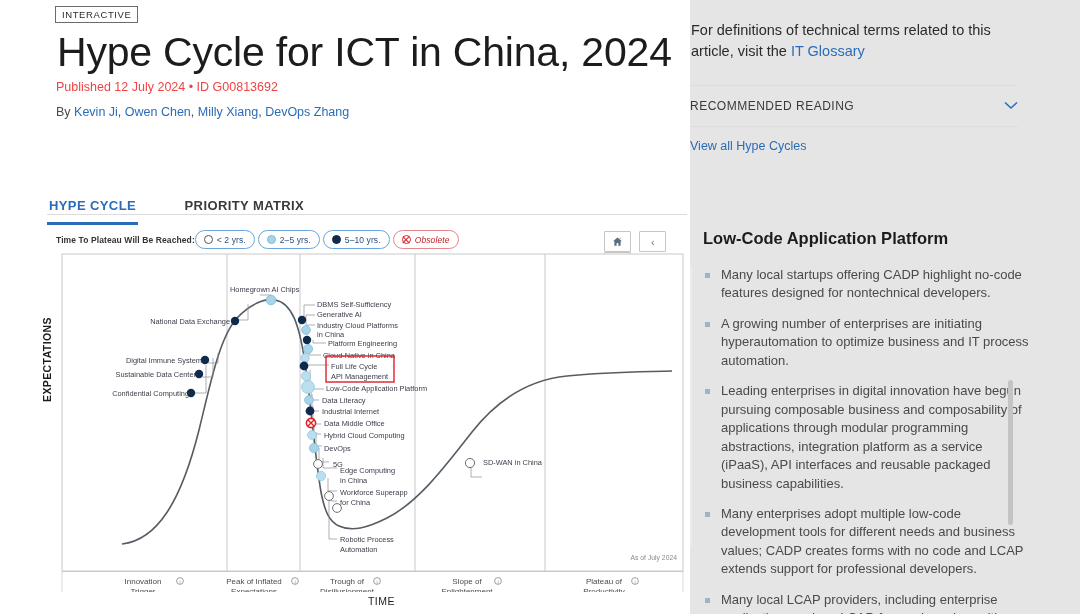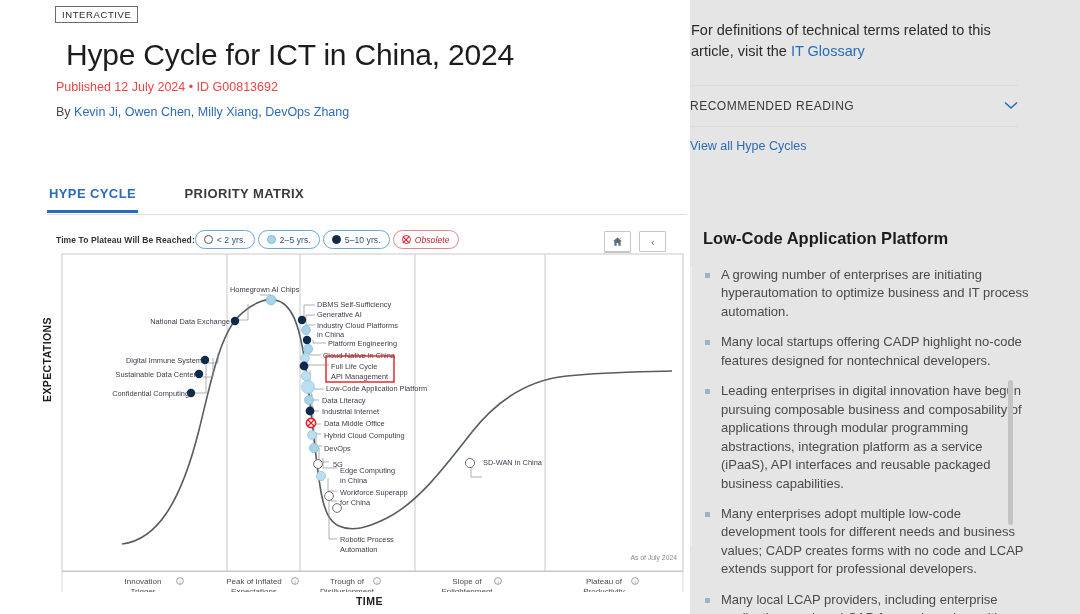--- a/index.html
+++ b/index.html
@@ -20,22 +20,22 @@
   .badge {
     position: absolute; left: 55px; top: 6px;
     border: 1px solid #6b6b6b;
     font-size: 9.5px; letter-spacing: .6px;
     padding: 3px 6px 2px 6px;
     color: #2b2b2b; background: #fff;
     line-height: 1;
   }
   .page-title {
     position: absolute; left: 54px; top: 26px;
-    font-size: 30px; font-weight: 400; letter-spacing: -.2px;
-    color: #1c1c1c; margin: 12px; white-space: nowrap;
+    font-size: 41px; font-weight: 400; letter-spacing: -.2px;
+    color: #1c1c1c; margin: 3px; white-space: nowrap;
   }
   .pubinfo {
     position: absolute; left: 56px; top: 80px;
     font-size: 12.5px; color: #ef4444;
   }
   .byline {
     position: absolute; left: 56px; top: 105px;
     font-size: 12.5px; color: #4a4a4a;
   }
   .byline a { color: #2b6cb8; text-decoration: none; }
@@ -43,21 +43,21 @@
   
   .tabs {
     position: absolute; left: 47px; top: 182px; width: 640px;
     border-bottom: 1px solid #dcdcdc; height: 33px;
   }
   .tab {
     display: inline-block; font-size: 13px; font-weight: bold;
     letter-spacing: .4px; color: #3a3a3a; padding: 4px 2px 9px 2px;
     margin-right: 40px; cursor: pointer;
   }
-  .tab.active { color: #2b6cb8; border-bottom: 3px solid #2b6cb8; }
+  .tab.active { color: #2b6cb8; border-bottom: 3px solid #2b6cb8; margin-top: 12px; }
 
   
   .legend-row { position: absolute; left: 56px; top: 230px; height: 22px; }
   .legend-label {
     display: inline-block; font-size: 8.5px; font-weight: bold;
     color: #333; vertical-align: middle; 
     letter-spacing: .1px;
   }
   .chip {
     display: inline-flex; align-items: center; gap: 4px;
@@ -90,22 +90,22 @@
 
   
   #chart-wrap { position: absolute; left: 47px; top: 252px; width: 645px; height: 360px; }
   .y-axis-label {
     position: absolute; left: -6px; top: 150px;
     transform: rotate(-90deg); transform-origin: left top;
     font-size: 10.5px; font-weight: bold; letter-spacing: .4px; color: #1c1c1c;
     white-space: nowrap;
   }
   .x-axis-label {
-    position: absolute; left: 0; top: 343px; width: 645px; text-align: center;
-    font-size: 10.5px; font-weight: bold; letter-spacing: .5px; color: #1c1c1c;
+    position: absolute; left: 12px; top: 343px; width: 645px; text-align: center;
+    font-size: 10.5px; font-weight: normal; letter-spacing: .5px; color: #1c1c1c;
   }
   svg.chart { position: absolute; left: 0; top: 0; }
   .nodelabel { font-family: "Liberation Sans", sans-serif; font-size: 7.4px; fill: #3b3b4a; }
   .asof { font-family: "Liberation Sans", sans-serif; font-size: 6.8px; fill: #8a8a8a; }
   .phaselabel { font-family: "Liberation Sans", sans-serif; font-size: 8px; fill: #4a4a4a; }
 
   
   #right-col {
     position: absolute; left: 690px; top: 0; width: 390px; height: 614px;
     background: #e5e5e5;
@@ -362,22 +362,22 @@
     <div class="hr2"></div>
 
     <a class="viewall">View all Hype Cycles</a>
 
     <div class="detail-title">Low-Code Application Platform</div>
     <div class="detail-hr"></div>
 
     <div class="vrail"></div>
 
     <div class="bullets">
+      <div class="bullet">Many local startups offering CADP highlight no-code features designed for nontechnical developers.</div>
       <div class="bullet">A growing number of enterprises are initiating hyperautomation to optimize business and IT process automation.</div>
-      <div class="bullet">Many local startups offering CADP highlight no-code features designed for nontechnical developers.</div>
       <div class="bullet">Leading enterprises in digital innovation have begun pursuing composable business and composability of applications through modular programming abstractions, integration platform as a service (iPaaS), API interfaces and reusable packaged business capabilities.</div>
       <div class="bullet">Many enterprises adopt multiple low-code development tools for different needs and business values; CADP creates forms with no code and LCAP extends support for professional developers.</div>
       <div class="bullet">Many local LCAP providers, including enterprise application vendors, LCAP-focused vendors, citizen development platform vendors and cloud service providers, offer specialized solutions for target use</div>
     </div>
 
     <div class="scroll-track"></div>
     <div class="scroll-thumb"></div>
   </div>
 
 </div>

